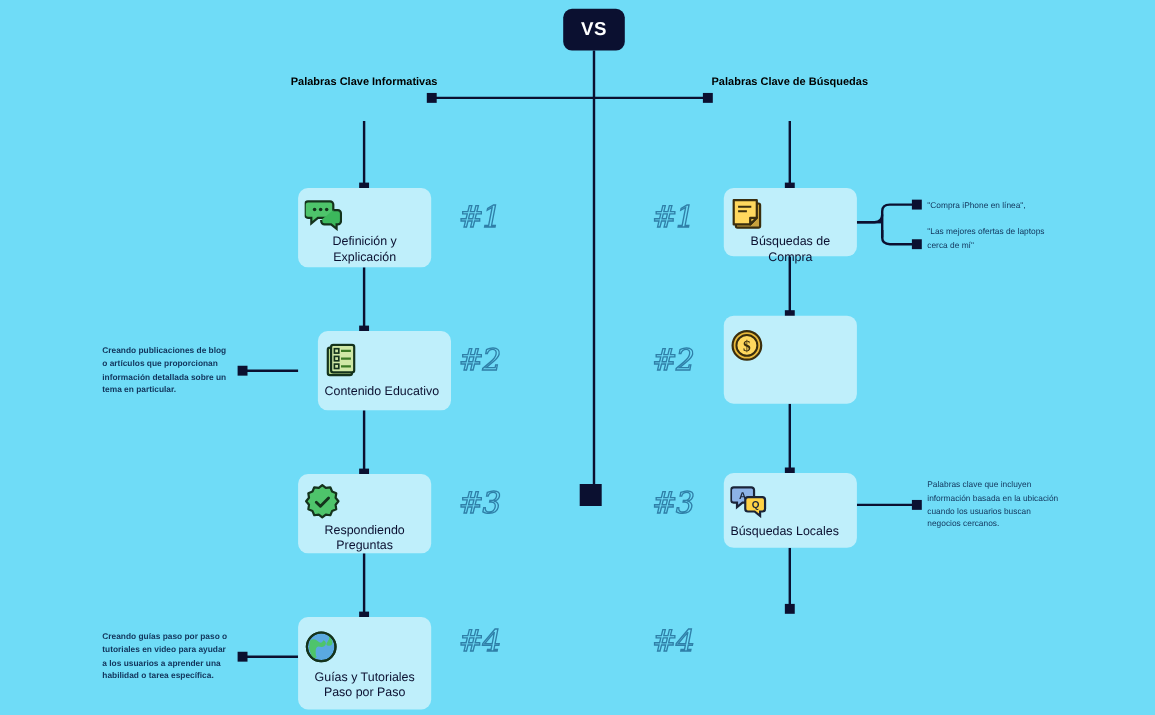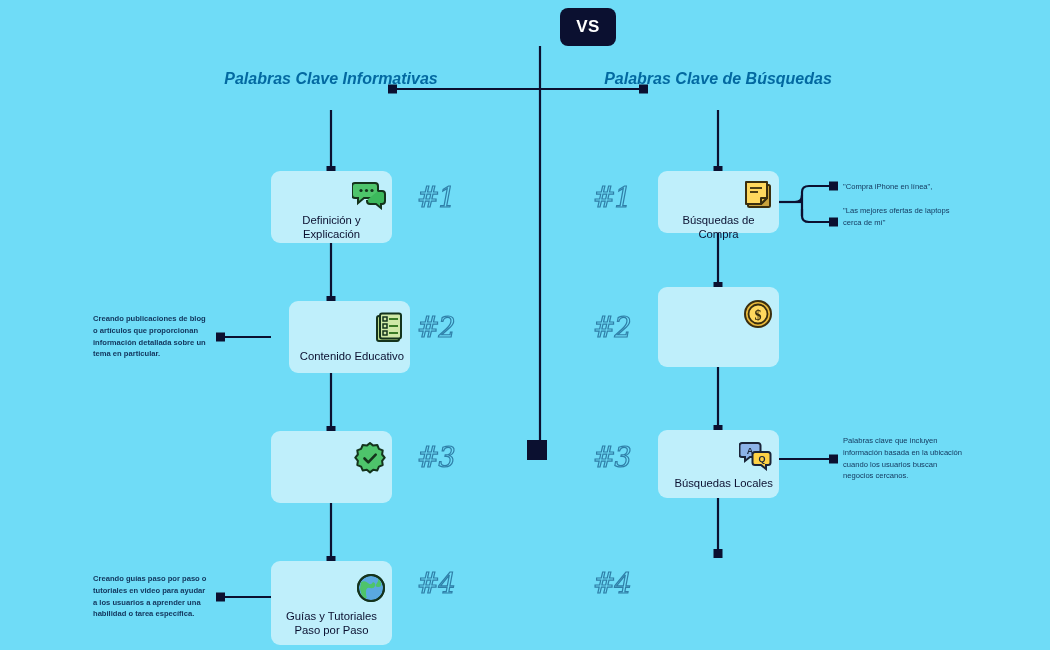--- a/index.html
+++ b/index.html
@@ -37,48 +37,46 @@
     height: 38px;
     background: #0b1030;
     border-radius: 8px;
     display: flex;
     align-items: center;
     justify-content: center;
     color: #ffffff;
     font-weight: bold;
     font-size: 17px;
     letter-spacing: 0.5px;
-    margin-left: 48px;
   }
 
   
   .col-header {
     position: absolute;
     width: 230px;
     text-align: center;
-    color: #0369a1;
+    color: #000000;
     font-weight: bold;
-    font-size: 16px;
+    font-size: 10px;
     line-height: 1.2;
-    font-style: italic;
   }
   .col-header.left  { left: 216px; top: 69px; }
   .col-header.right { left: 603px; top: 69px; }
 
   
   .node {
     position: absolute;
     width: 121px;
     background: #bfeffb;
     border-radius: 9px;
     box-sizing: border-box;
     padding: 9px 6px 8px 6px;
     display: flex;
     flex-direction: column;
-    align-items: flex-end;
+    align-items: flex-start;
     justify-content: flex-start;
   }
   .node .icon-wrap {
     height: 36px;
     display: flex;
     align-items: center;
     justify-content: center;
     margin-bottom: 3px;
   }
   .node .node-label {
@@ -228,20 +226,21 @@
     <div class="node-label">Contenido Educativo</div>
   </div>
 
   <div class="node" id="node-l3">
     <div class="icon-wrap">
       <svg class="ico" width="32" height="32" viewBox="0 0 32 32">
         <path d="M16 1 l3.2 2.6 4.1 -0.6 1.6 3.8 3.8 1.6 -0.6 4.1 2.6 3.2 -2.6 3.2 0.6 4.1 -3.8 1.6 -1.6 3.8 -4.1 -0.6 -3.2 2.6 -3.2 -2.6 -4.1 0.6 -1.6 -3.8 -3.8 -1.6 0.6 -4.1 -2.6 -3.2 2.6 -3.2 -0.6 -4.1 3.8 -1.6 1.6 -3.8 4.1 0.6 z" fill="#4ec46b" stroke="#14331c" stroke-width="2" stroke-linejoin="round"></path>
         <path d="M10.5 16.5 l3.8 3.8 7.4 -7.6" fill="none" stroke="#14331c" stroke-width="2.6" stroke-linecap="round" stroke-linejoin="round"></path>
       </svg>
     </div>
+    <div class="node-label">Respondiendo Preguntas</div>
   </div>
 
   <div class="node" id="node-l4">
     <div class="icon-wrap">
       <svg class="ico" width="30" height="30" viewBox="0 0 30 30">
         <circle cx="15" cy="15" r="13" fill="#5aa9e0" stroke="#14331c" stroke-width="2"></circle>
         <path d="M5 9 q4 -2 7 1 t5 -1 q3 1 2 4 t-5 2 -4 4 1 5 -3 2 Q5 22 4 16 z" fill="#4ec46b"></path>
         <path d="M20 4 q4 2 5 6 t-3 4 -1 -4 -1 -6 z" fill="#4ec46b"></path>
         <circle cx="15" cy="15" r="13" fill="none" stroke="#14331c" stroke-width="2"></circle>
       </svg>

